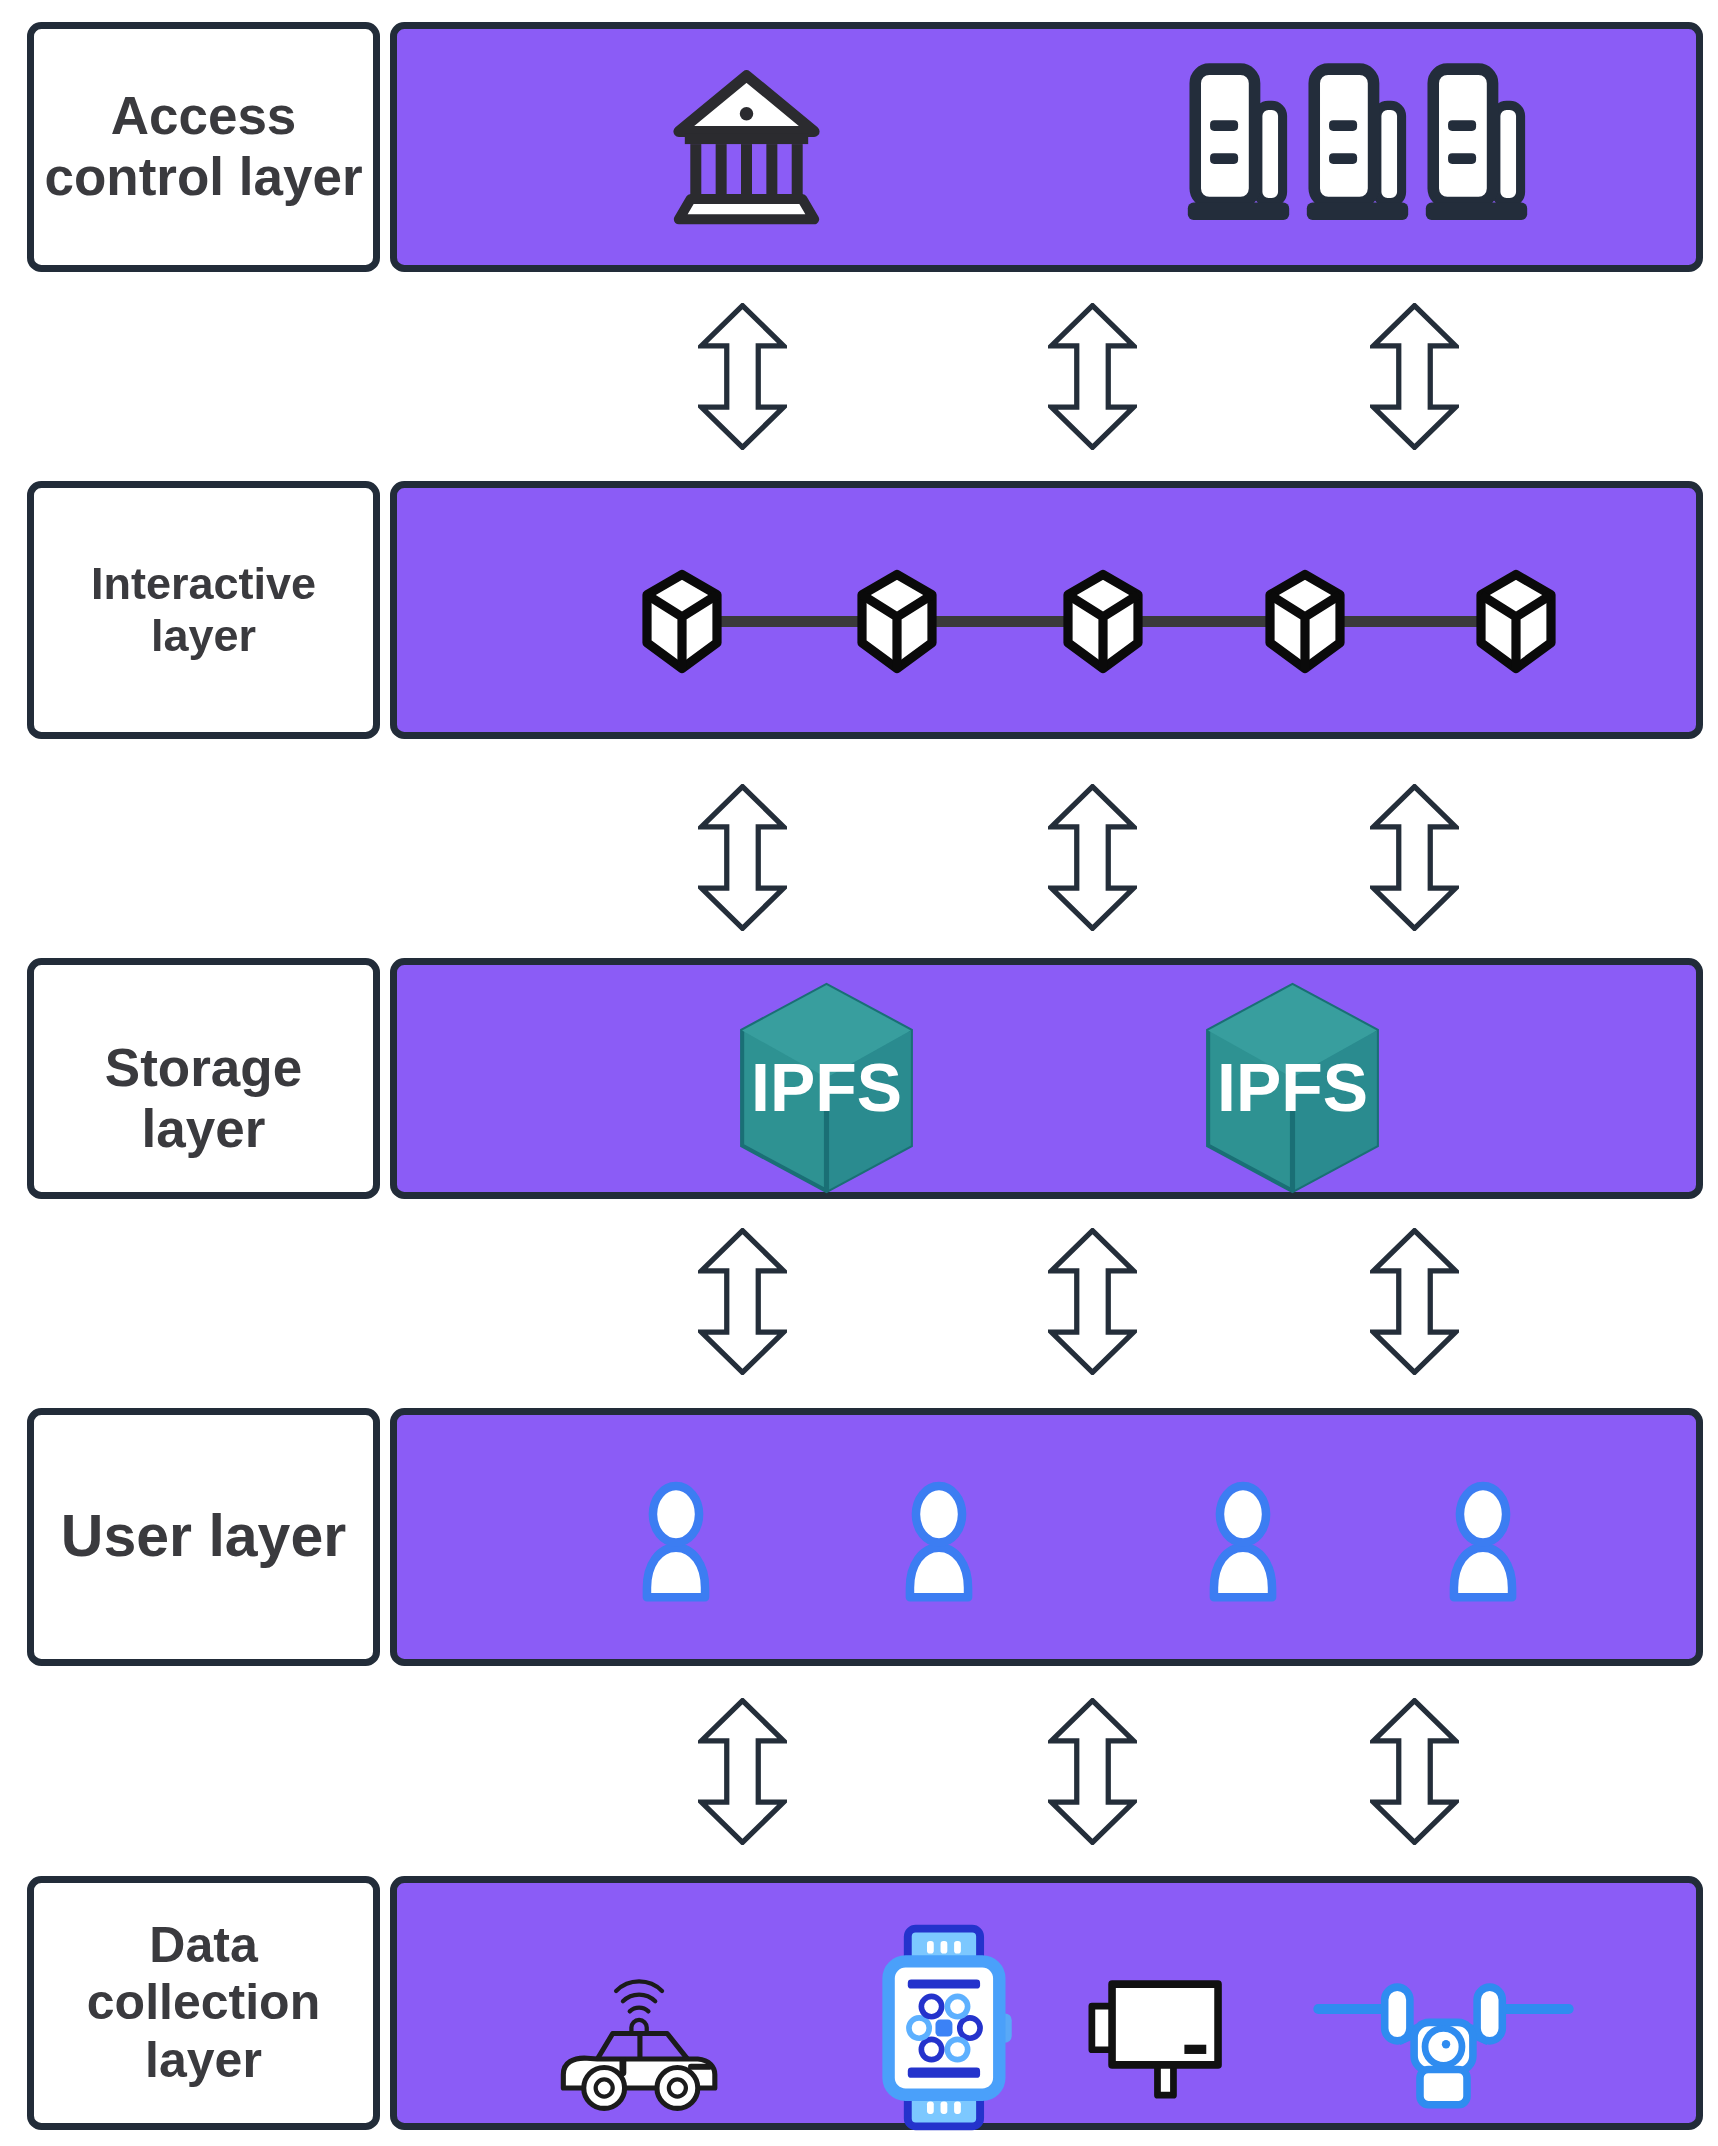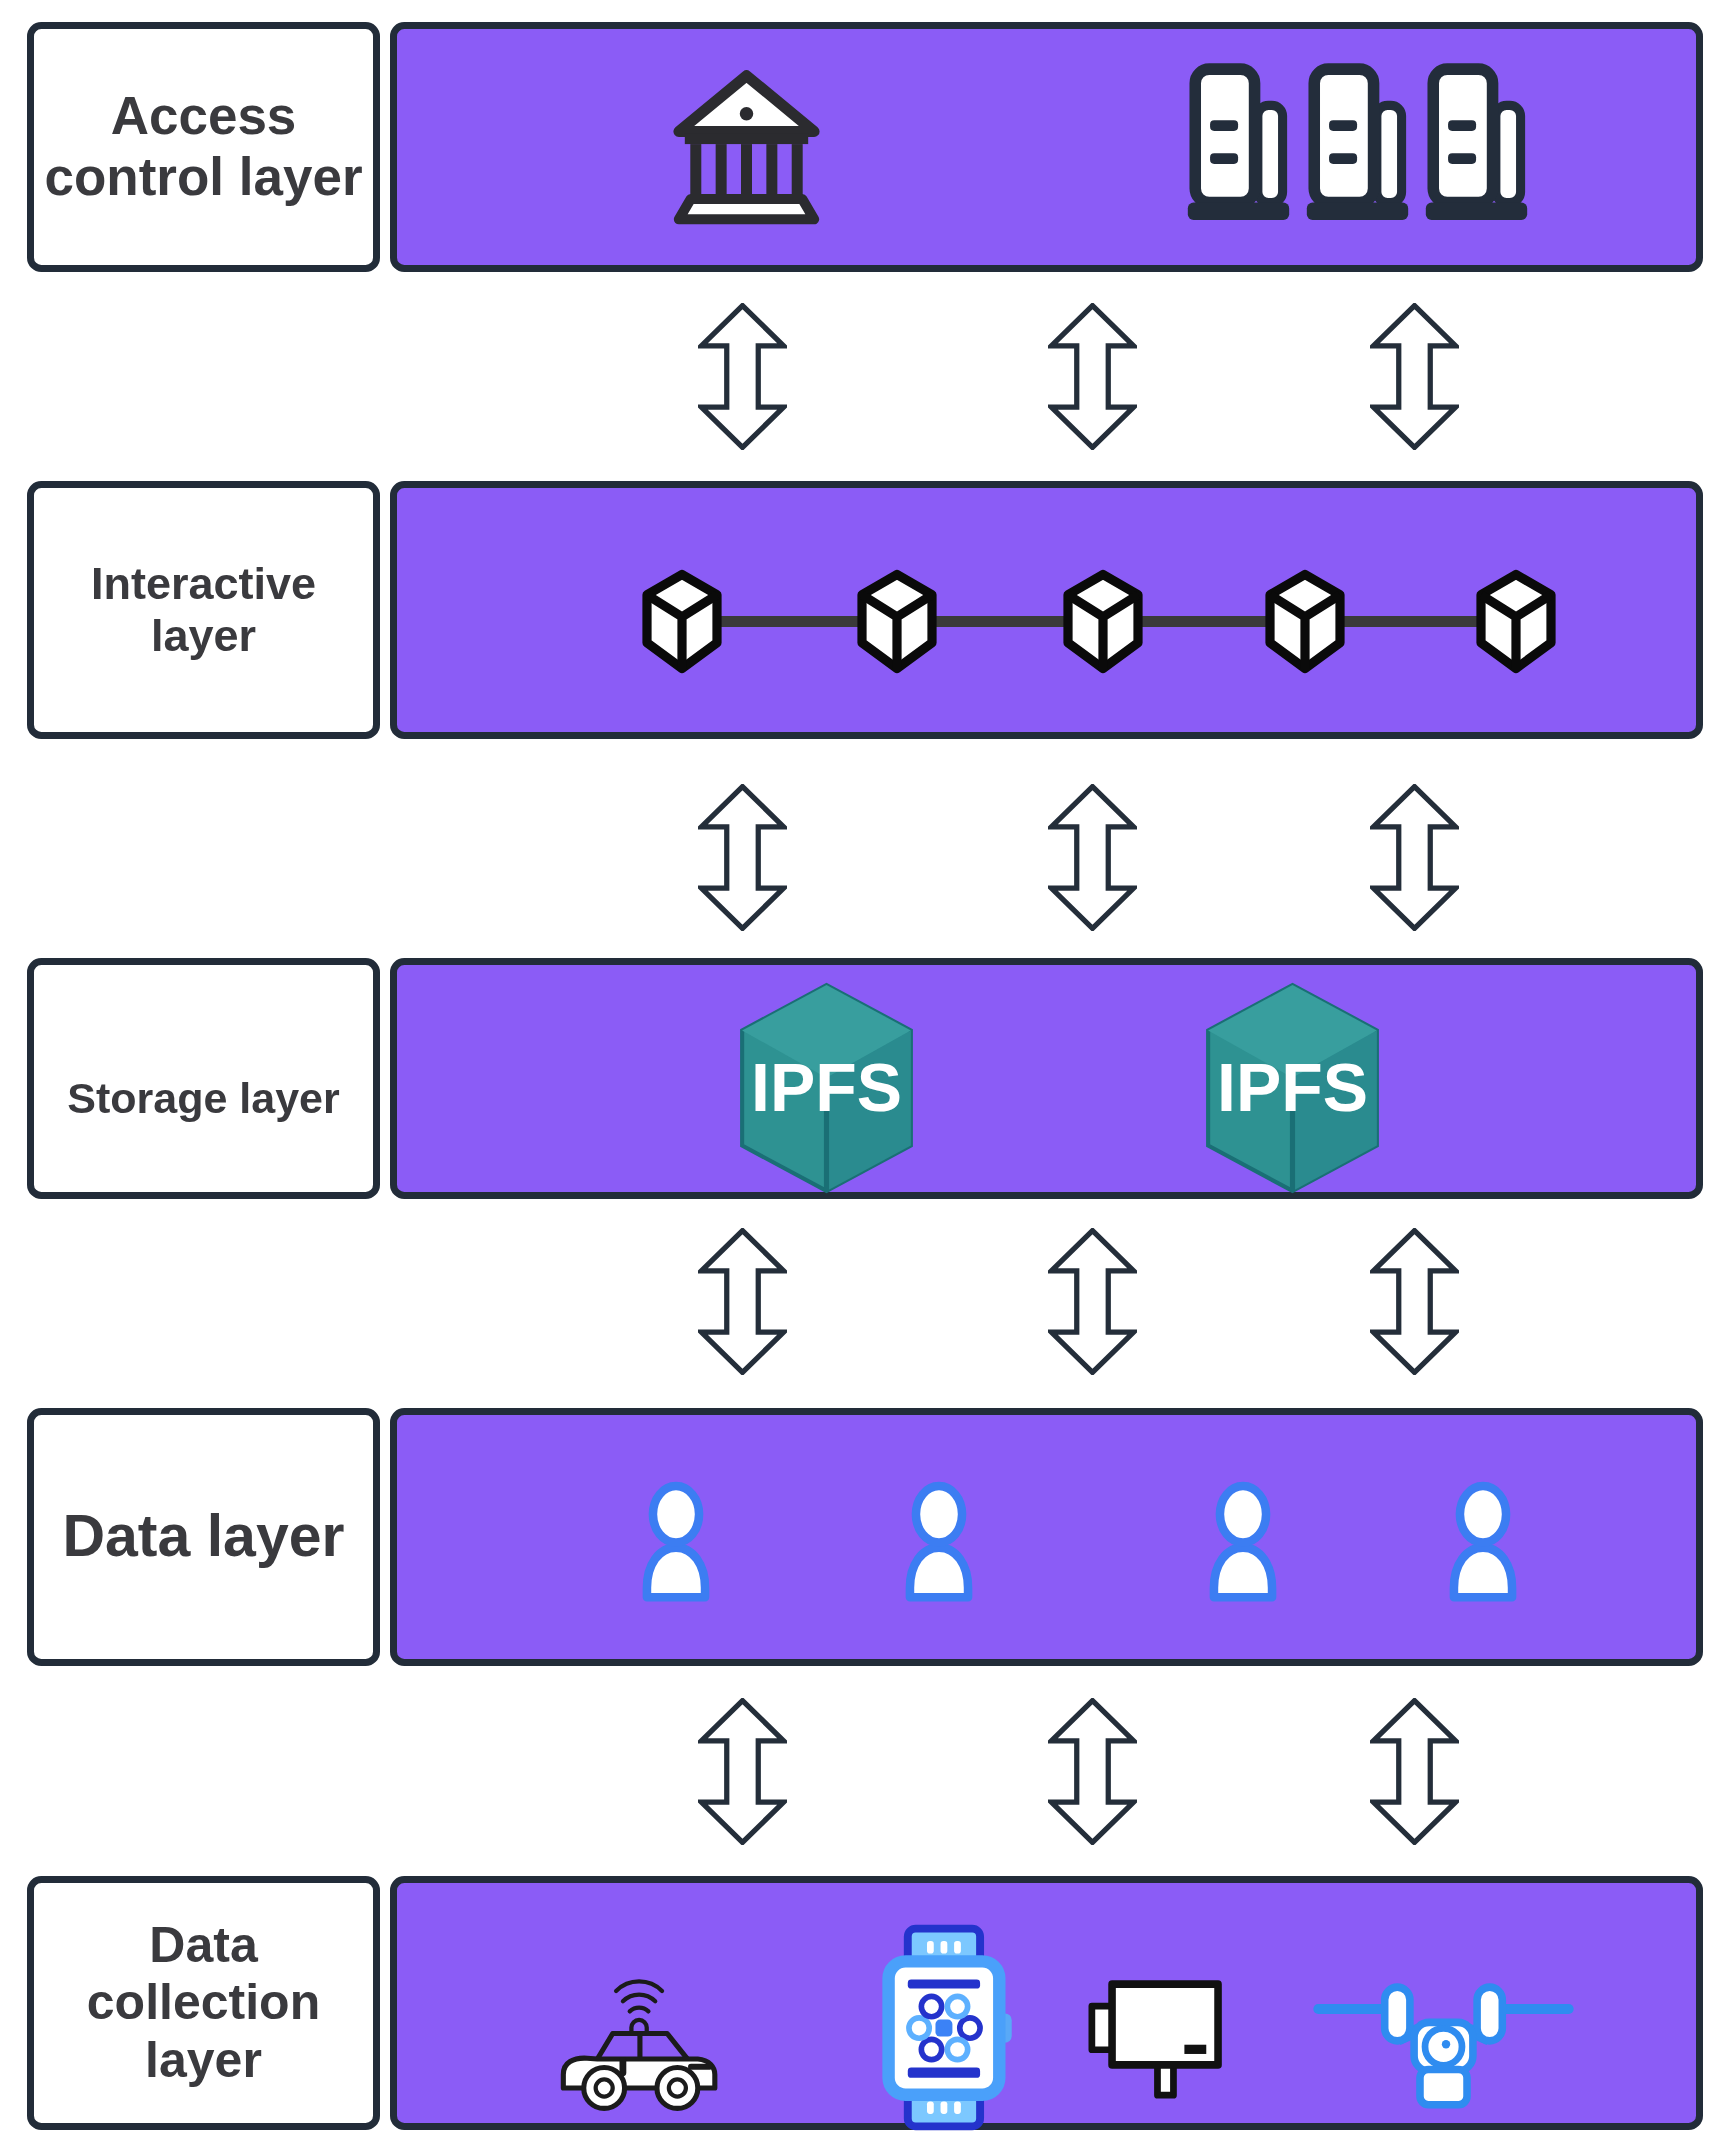--- a/index.html
+++ b/index.html
@@ -7,21 +7,21 @@
           font-family:"Liberation Sans",sans-serif;overflow:hidden;}
   .row{position:absolute;left:0;width:1719px;}
   .label-box{position:absolute;left:27px;width:353px;box-sizing:border-box;
              border:7.1px solid #222c39;border-radius:14.3px;background:#fff;
              display:flex;align-items:center;justify-content:center;text-align:center;}
   .main-box{position:absolute;left:390px;width:1313px;box-sizing:border-box;
             border:7.1px solid #222c39;border-radius:14.3px;background:#8b5cf6;}
   .label-text{font-weight:bold;color:#3a3a3e;line-height:1.15;padding:0 7.1px;}
   .fs-access{font-size:53px;}
   .fs-interactive{font-size:45px;}
-  .fs-storage{font-size:43px;margin-top:40px;}
+  .fs-storage{font-size:53px;margin-top:40px;}
   .fs-user{font-size:59px;}
   .fs-data{font-size:50px;}
   .abs{position:absolute;}
   .arrow{position:absolute;width:89px;height:147px;}
   .servers{display:flex;gap:16px;}
   .chain-line{position:absolute;height:10.7px;background:#3a3a3a;}
 </style>
 </head>
 <body>
 
@@ -117,21 +117,21 @@
         <polygon points="90,4 172,48 90,94 8,48" fill="#389e9e"></polygon>
         <polygon points="90,94 172,48 172,160 90,204" fill="#2a8b8f"></polygon>
         <line x1="90" y1="94" x2="90" y2="204" stroke="#1a6f75" stroke-width="5"></line>
         <text x="90" y="126" text-anchor="middle" font-size="66" font-weight="bold" font-family="Liberation Sans, sans-serif" fill="#ffffff">IPFS</text>
       </svg>
     </div>
   </div>
 
   <div class="row" style="top:1408px;height:258px;">
     <div class="label-box" style="top:0;height:258px;">
-      <div class="label-text fs-user">Data layer</div>
+      <div class="label-text fs-user">User layer</div>
     </div>
     <div class="main-box" style="top:0;height:258px;">
       <svg class="abs" style="left:232px;top:63px;" width="94" height="129" viewBox="0 0 110 150">
         <path d="M21,139 V128 C21,101 35,81 55,81 C75,81 89,101 89,128 V139 Z" fill="#fff" stroke="#3c7df2" stroke-width="10" stroke-linejoin="round"></path>
         <ellipse cx="55" cy="42" rx="27" ry="33" fill="#fff" stroke="#3c7df2" stroke-width="10"></ellipse>
       </svg>
       <svg class="abs" style="left:495px;top:63px;" width="94" height="129" viewBox="0 0 110 150">
         <path d="M21,139 V128 C21,101 35,81 55,81 C75,81 89,101 89,128 V139 Z" fill="#fff" stroke="#3c7df2" stroke-width="10" stroke-linejoin="round"></path>
         <ellipse cx="55" cy="42" rx="27" ry="33" fill="#fff" stroke="#3c7df2" stroke-width="10"></ellipse>
       </svg>

